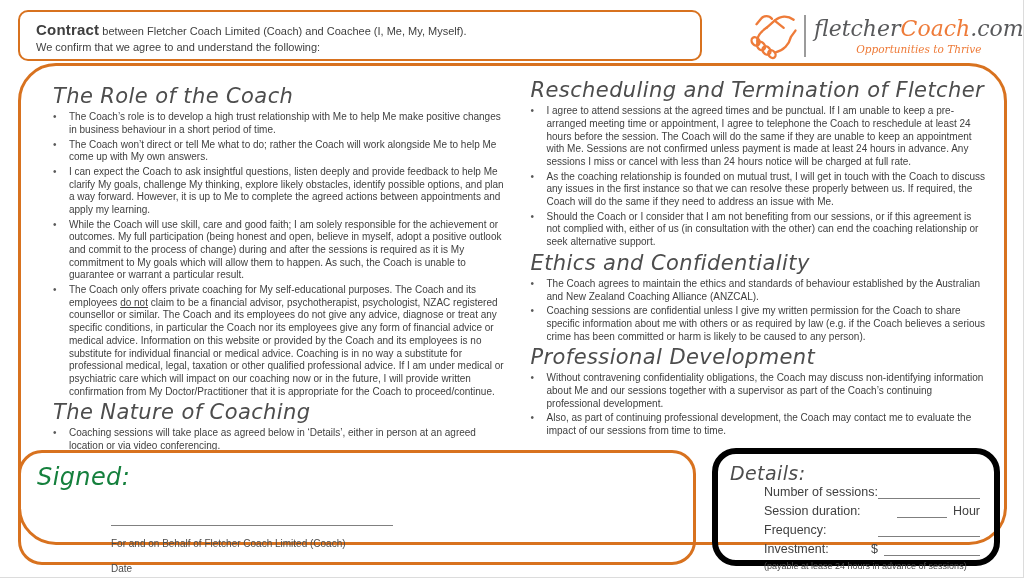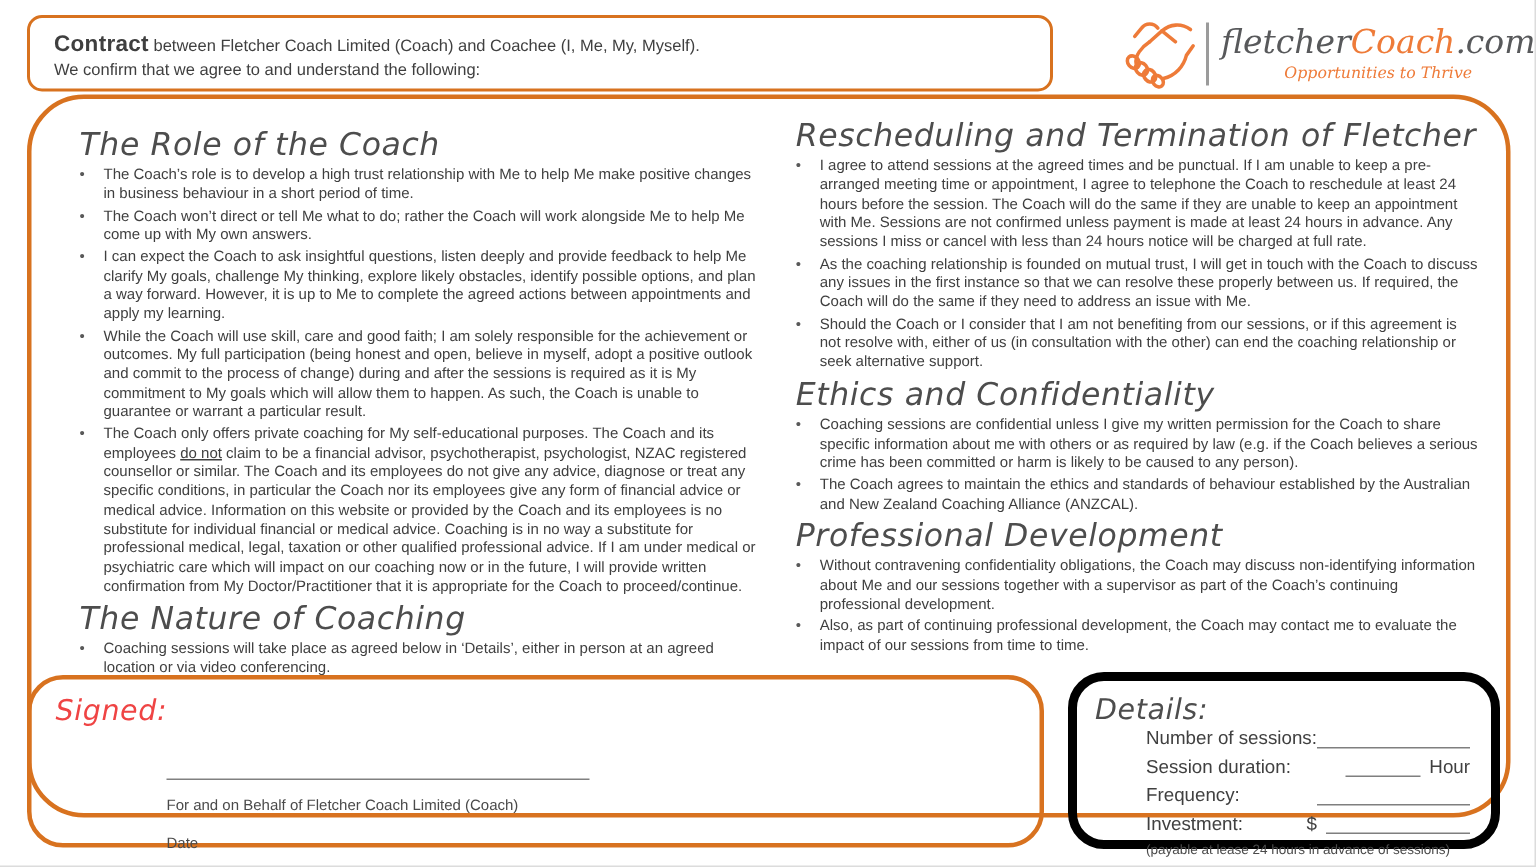--- a/index.html
+++ b/index.html
@@ -48,21 +48,21 @@
   }
   ul.bullets li::before {
     content:"\2022"; position:absolute; left:-16px; top:0; color:#595959; font-size:10px;
   }
   .u { text-decoration:underline; }
   
   .signed-box {
     position:absolute; left:18px; top:450px; width:678px; height:115px;
     border:3px solid #D8721F; border-radius:24px; padding:10px 16px 10px 16px;
   }
-  .signed-title { font-family:"DejaVu Sans", sans-serif; font-style:italic; font-size:19px; color:#ef4444; letter-spacing:.4px; }
+  .signed-title { font-family:"DejaVu Sans", sans-serif; font-style:italic; font-size:24px; color:#15803d; letter-spacing:.4px; }
   .sig-row { display:flex; gap:30px; margin:16px 0 0 74px;flex-direction:column; }
   .sig-block { width:282px; }
   .sig-line { display:block; width:100%; height:1px; background:#808080; margin-top:18px; }
   .sig-label { font-size:10px; color:#4A4A4A; margin-top:12px; line-height:1.2; }
   .sig-date { font-size:10px; color:#4A4A4A; margin-top:13px; }
   
   .details-box {
     position:absolute; left:712px; top:448px; width:288px; height:118px;
     border:6px solid #000000; border-radius:24px; padding:8px 14px 6px 12px;
   }
@@ -123,26 +123,26 @@
           <div class="section-title">The Nature of Coaching</div>
           <ul class="bullets">
             <li>Coaching sessions will take place as agreed below in ‘Details’, either in person at an agreed location or via video conferencing.</li>
           </ul>
         </div>
       <div class="col col-right">
           <div class="section-title">Rescheduling and Termination of Fletcher</div>
           <ul class="bullets">
             <li>I agree to attend sessions at the agreed times and be punctual.  If I am unable to keep a pre-arranged meeting time or appointment, I agree to telephone the Coach to reschedule at least 24 hours before the session. The Coach will do the same if they are unable to keep an appointment with Me.  Sessions are not confirmed unless payment is made at least 24 hours in advance.  Any sessions I miss or cancel with less than 24 hours notice will be charged at full rate.</li>
             <li>As the coaching relationship is founded on mutual trust, I will get in touch with the Coach to discuss any issues in the first instance so that we can resolve these properly between us.  If required, the Coach will do the same if they need to address an issue with Me.</li>
-            <li>Should the Coach or I consider that I am not benefiting from our sessions, or if this agreement is not resolve with, either of us (in consultation with the other) can end the coaching relationship or seek alternative support.</li>
+            <li>Should the Coach or I consider that I am not benefiting from our sessions, or if this agreement is not complied with, either of us (in consultation with the other) can end the coaching relationship or seek alternative support.</li>
           </ul>
           <div class="section-title">Ethics and Confidentiality</div>
           <ul class="bullets">
+            <li>The Coach agrees to maintain the ethics and standards of behaviour established by the Australian and New Zealand Coaching Alliance (ANZCAL).</li>
             <li>Coaching sessions are confidential unless I give my written permission for the Coach to share specific information about me with others or as required by law (e.g. if the Coach believes a serious crime has been committed or harm is likely to be caused to any person).</li>
-            <li>The Coach agrees to maintain the ethics and standards of behaviour established by the Australian and New Zealand Coaching Alliance (ANZCAL).</li>
           </ul>
           <div class="section-title">Professional Development</div>
           <ul class="bullets">
             <li>Without contravening confidentiality obligations, the Coach may discuss non-identifying information about Me and our sessions together with a supervisor as part of the Coach’s continuing professional development.</li>
             <li>Also, as part of continuing professional development, the Coach may contact me to evaluate the impact of our sessions from time to time.</li>
           </ul>
         </div>
     </div>
   </div>
 

